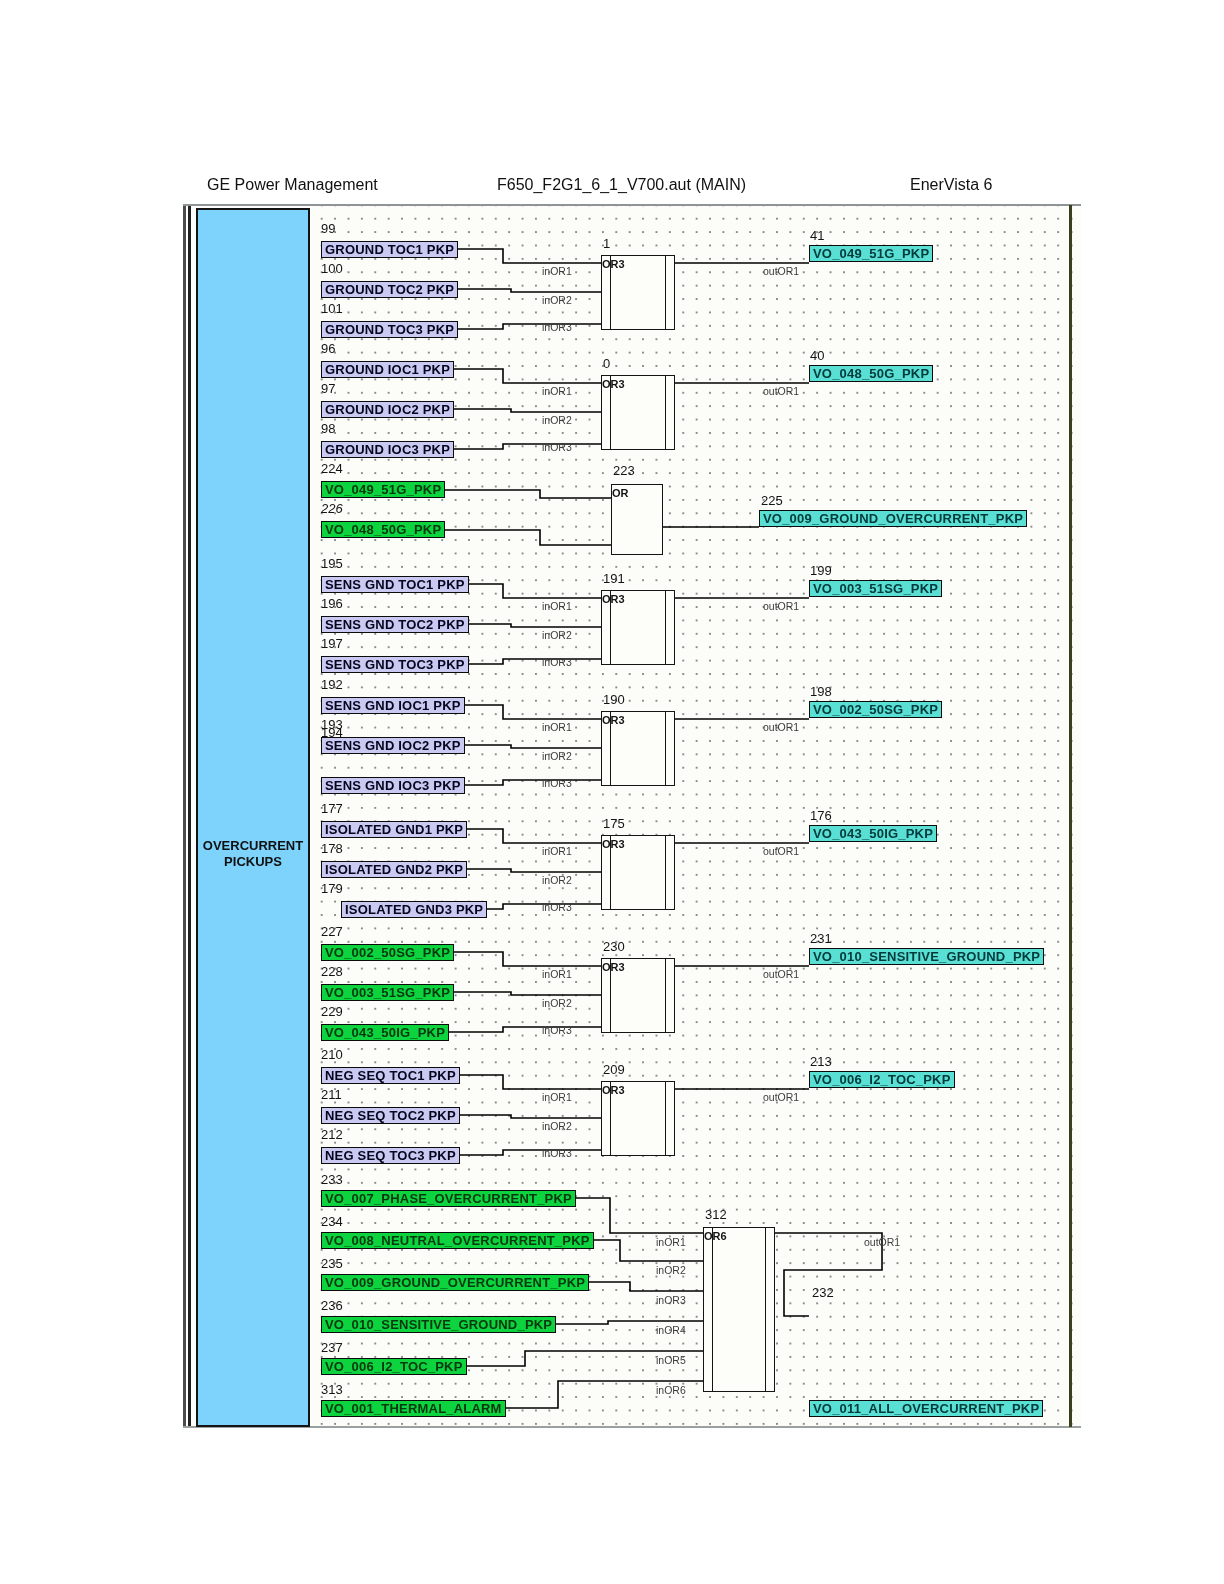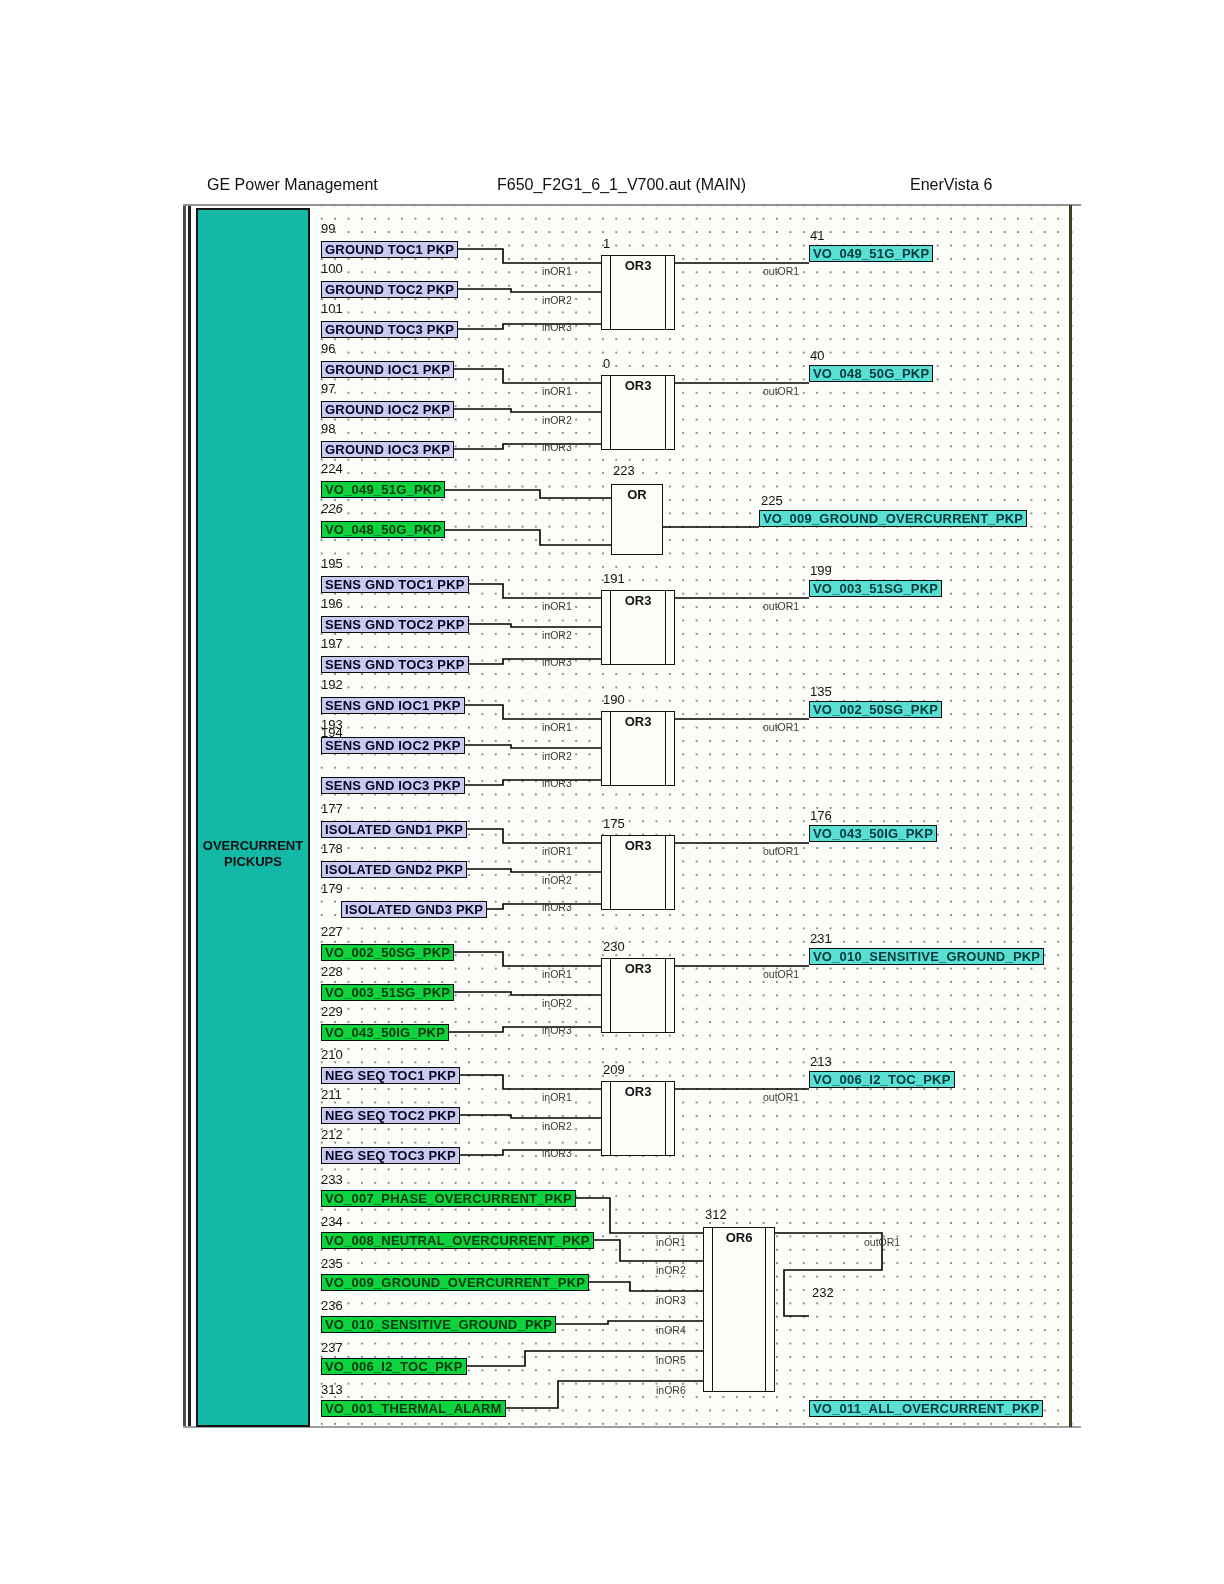--- a/index.html
+++ b/index.html
@@ -29,38 +29,38 @@
   .opbox{
     position:absolute;height:15px;line-height:15px;padding:0 3px;
     border:1.5px solid #0b0b0b;font-size:13px;font-weight:bold;letter-spacing:.2px;
     white-space:nowrap;
   }
   .purple{background:#c9c9f2;color:#05051e;}
   .green{background:#0cd33e;color:#07380d;}
   .cyan{background:#59dfd3;color:#013a3a;}
   .gate{position:absolute;background:#fdfdfa;border:1.6px solid #141414;}
   .gate .rail{position:absolute;top:0;bottom:0;width:0;border-left:1.5px solid #141414;}
-  .gate .gname{position:absolute;top:2px;left:0;right:0;text-align:center;font-size:13px;font-weight:600;color:#141414;}
+  .gate .gname{position:absolute;top:2px;left:0;right:0;text-align:left;font-size:11px;font-weight:600;color:#141414;}
   .port{position:absolute;font-size:10.5px;color:#3c3c3c;white-space:nowrap;line-height:11px;padding-left:36px;}
 </style>
 </head>
 <body>
 
 <div class="hdr" style="left:207px">GE Power Management</div>
 <div class="hdr" style="left:497px">F650_F2G1_6_1_V700.aut (MAIN)</div>
 <div class="hdr" style="left:910px">EnerVista 6</div>
 
 <div class="vbar" style="left:183px;width:3px;background:#4c4c4c"></div>
 <div class="vbar" style="left:188px;width:3px;background:#202020"></div>
 <div class="topline"></div>
 <div class="botline"></div>
 <div class="canvas"></div>
 <div class="vbar" style="left:1069px;width:3px;background:#38401f"></div>
 
-<div class="sidebar" id="sidebar" style="background: #14b8a6;">
+<div class="sidebar" id="sidebar" style="background: #7dd3fc;">
   <div class="lbl">
     <div>OVERCURRENT</div>
     <div>PICKUPS</div>
   </div>
 </div>
 
 <svg class="wires" id="wires" width="1224" height="1584">
     <path d="M430 249 H503 V263 H601" stroke="#000000"></path>
     <path d="M430 289 H511 V292 H601" stroke="#000000"></path>
     <path d="M430 329 H503 V324 H601" stroke="#000000"></path>
@@ -174,21 +174,21 @@
     <div class="opbox purple" style="position: absolute; left: 321px; top: 777px;">SENS GND IOC3 PKP</div>
     <div class="port" style="position: absolute; left: 506px; top: 722px;">inOR1</div>
     <div class="port" style="position: absolute; left: 506px; top: 751px;">inOR2</div>
     <div class="port" style="position: absolute; left: 506px; top: 778px;">inOR3</div>
     <div class="num" style="position: absolute; left: 603px; top: 693px;">190</div>
     <div class="gate" style="position: absolute; left: 601px; top: 711px; width: 72px; height: 73px;">
       <div class="rail" style="left: 8px;"></div>
       <div class="rail" style="right: 8px;"></div>
       <div class="gname">OR3</div>
     </div>
-    <div class="num" style="position: absolute; left: 810px; top: 685px;">135</div>
+    <div class="num" style="position: absolute; left: 810px; top: 685px;">198</div>
     <div class="opbox cyan" style="position: absolute; left: 809px; top: 701px;">VO_002_50SG_PKP</div>
     <div class="port" style="position: absolute; left: 727px; top: 722px;">outOR1</div>
     <div class="num" style="position: absolute; left: 321px; top: 802px;">177</div>
     <div class="opbox purple" style="position: absolute; left: 321px; top: 821px;">ISOLATED GND1 PKP</div>
     <div class="num" style="position: absolute; left: 321px; top: 842px;">178</div>
     <div class="opbox purple" style="position: absolute; left: 321px; top: 861px;">ISOLATED GND2 PKP</div>
     <div class="num" style="position: absolute; left: 321px; top: 882px;">179</div>
     <div class="opbox purple" style="position: absolute; left: 321px; top: 901px; margin-left: 20px;">ISOLATED GND3 PKP</div>
     <div class="port" style="position: absolute; left: 506px; top: 846px;">inOR1</div>
     <div class="port" style="position: absolute; left: 506px; top: 875px;">inOR2</div>

